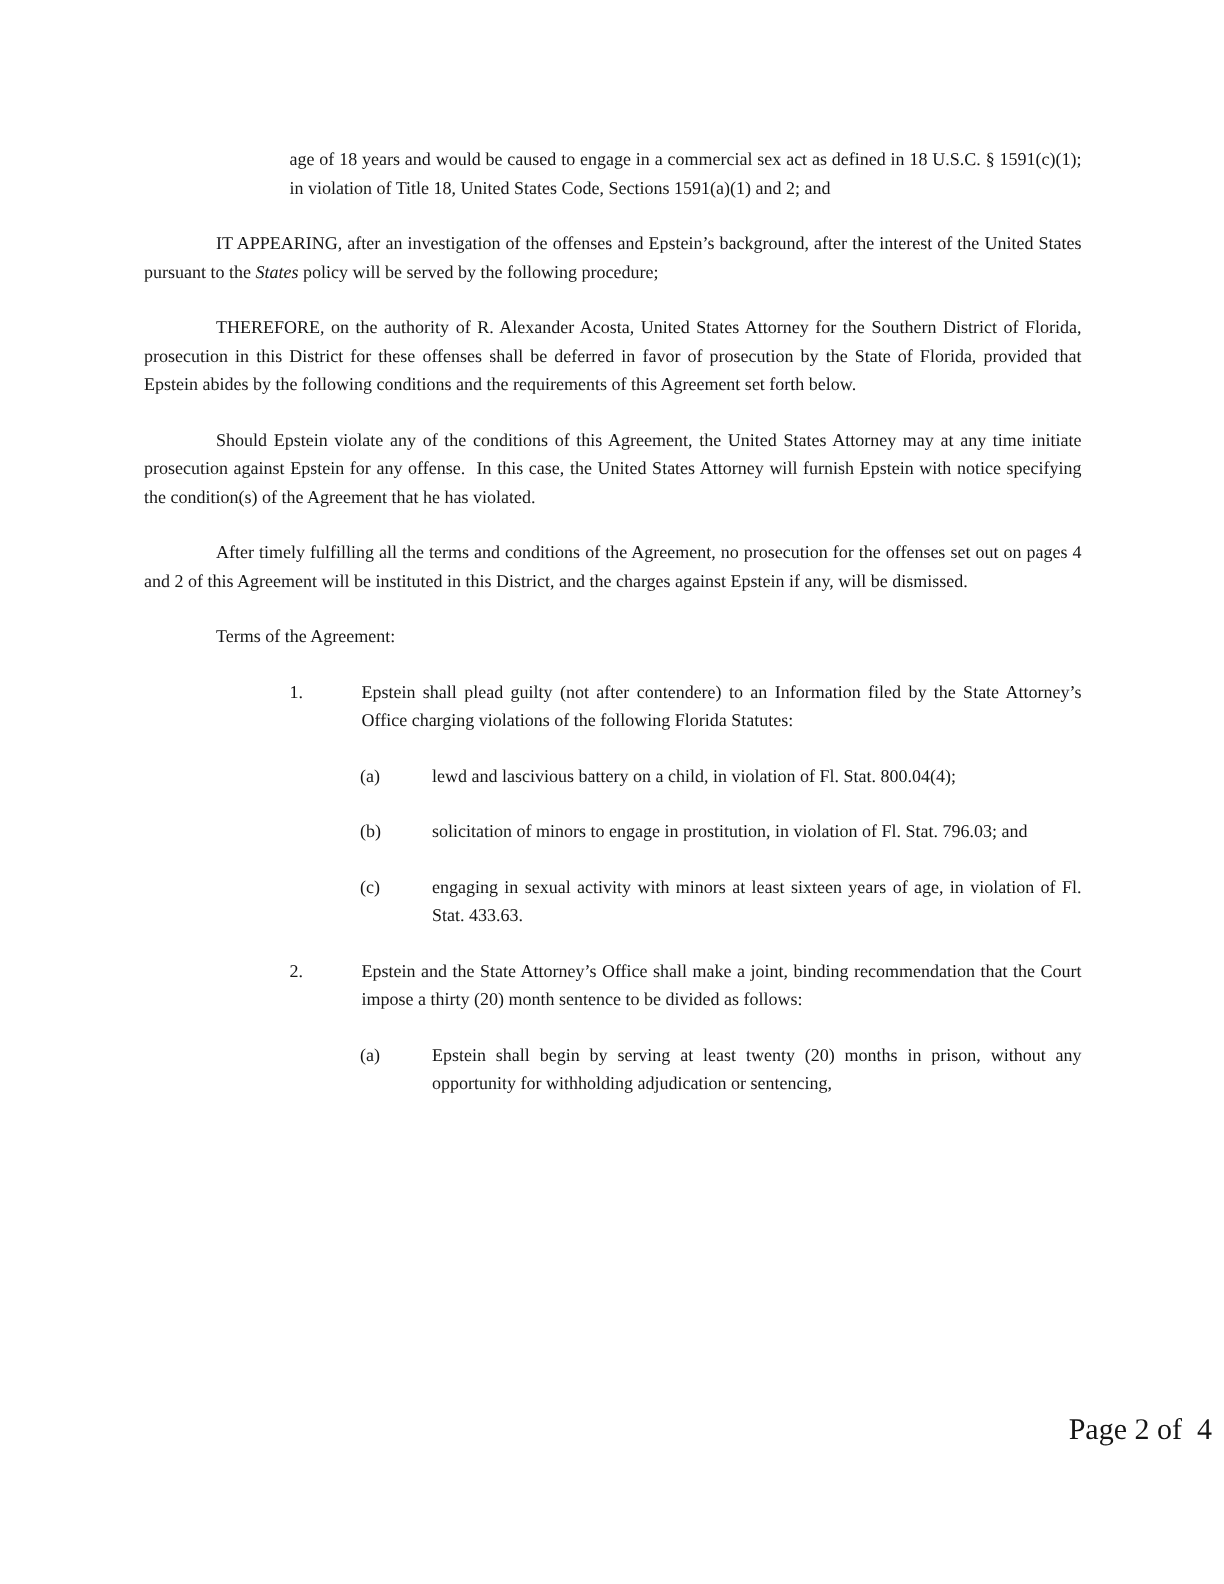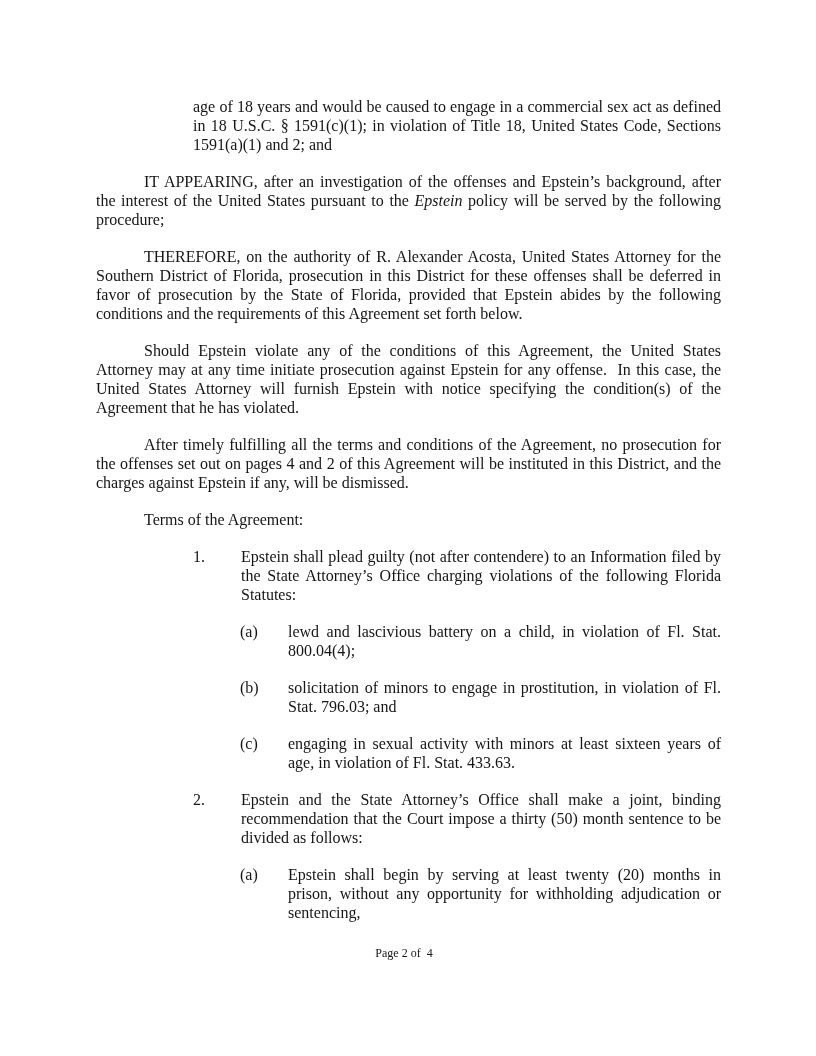--- a/index.html
+++ b/index.html
@@ -18,21 +18,21 @@
     width: 816px;
     height: 1056px;
     background: #ffffff;
     overflow: hidden;
   }
   .content {
     position: absolute;
     left: 96px;
     top: 97px;
     width: 625px;
-    font-size: 16px;
+    font-size: 12px;
     line-height: 19px;
   }
   .para {
     margin: 0 0 18px 0;
     text-align: justify;
   }
   .indent {
     text-indent: 48px;
   }
   .blockquote {
@@ -52,37 +52,37 @@
   }
   .term-body {
     flex: 1 1 auto;
     text-align: justify;
   }
   .footer {
     position: absolute;
     top: 944px;
     left: 0;
     width: 808px;
-    text-align: center;
-    font-size: 12px;
+    text-align: right;
+    font-size: 20px;
     line-height: 19px;
     white-space: pre;
   }
   em { font-style: italic; }
 </style>
 </head>
 <body>
 
 <div class="page">
   <div class="content">
 
     <p class="para blockquote">age of 18 years and would be caused to engage in a commercial sex act as defined in 18 U.S.C. § 1591(c)(1); in violation of Title 18, United States Code, Sections 1591(a)(1) and 2; and</p>
 
 
-    <p class="para indent"><span>IT APPEARING, after an investigation of the offenses and Epstein’s background, after the interest of the United States pursuant to the </span><em>Epstein</em><span> policy will be served by the following procedure;</span></p>
+    <p class="para indent"><span>IT APPEARING, after an investigation of the offenses and Epstein’s background, after the interest of the United States pursuant to the </span><em>States</em><span> policy will be served by the following procedure;</span></p>
 
     <p class="para indent">THEREFORE, on the authority of R. Alexander Acosta, United States Attorney for the Southern District of Florida, prosecution in this District for these offenses shall be deferred in favor of prosecution by the State of Florida, provided that Epstein abides by the following conditions and the requirements of this Agreement set forth below.</p>
 
     <p class="para indent preserve">Should Epstein violate any of the conditions of this Agreement, the United States Attorney may at any time initiate prosecution against Epstein for any offense.  In this case, the United States Attorney will furnish Epstein with notice specifying the condition(s) of the Agreement that he has violated.</p>
 
     <p class="para indent">After timely fulfilling all the terms and conditions of the Agreement, no prosecution for the offenses set out on pages 4 and 2 of this Agreement will be instituted in this District, and the charges against Epstein if any, will be dismissed.</p>
 
     <p class="para indent">Terms of the Agreement:</p>
 
     <div class="term level-1">
@@ -100,21 +100,21 @@
       <div class="term-body">solicitation of minors to engage in prostitution, in violation of Fl. Stat. 796.03; and</div>
     </div>
 
     <div class="term level-2">
       <div class="term-num">(c)</div>
       <div class="term-body">engaging in sexual activity with minors at least sixteen years of age, in violation of Fl. Stat. 433.63.</div>
     </div>
 
     <div class="term level-1">
       <div class="term-num">2.</div>
-      <div class="term-body">Epstein and the State Attorney’s Office shall make a joint, binding recommendation that the Court impose a thirty (50) month sentence to be divided as follows:</div>
+      <div class="term-body">Epstein and the State Attorney’s Office shall make a joint, binding recommendation that the Court impose a thirty (20) month sentence to be divided as follows:</div>
     </div>
 
     <div class="term level-2">
       <div class="term-num">(a)</div>
       <div class="term-body">Epstein shall begin by serving at least twenty (20) months in prison, without any opportunity for withholding adjudication or sentencing,</div>
     </div>
 
   </div>
 
   <div class="footer">Page 2 of  4</div>

